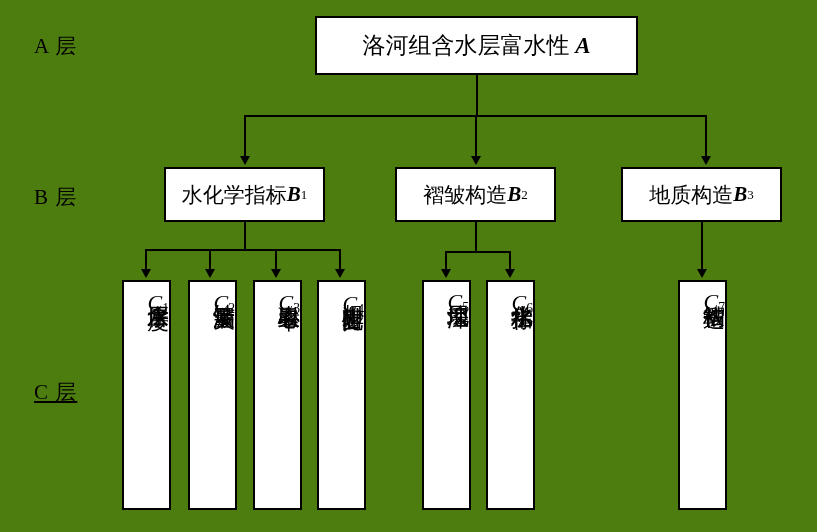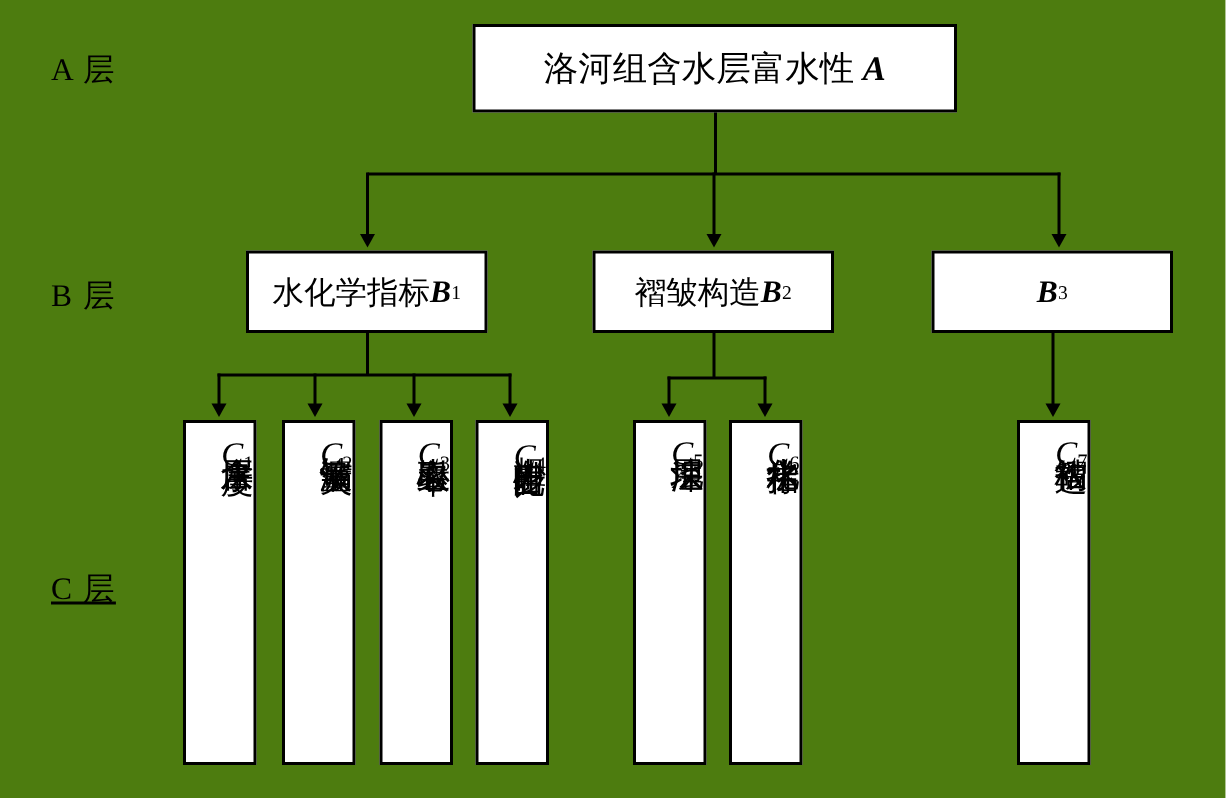--- a/index.html
+++ b/index.html
@@ -124,20 +124,21 @@
       <sub>1</sub>
   </div>
 
   <div class="node node-b" style="left:395px; top:167px; width:161px; height:55px;">
     <span>褶皱构造</span>
     <span class="ital">B</span>
       <sub>2</sub>
   </div>
 
   <div class="node node-b" style="left:621px; top:167px; width:161px; height:55px;">
+    <span>地质构造</span>
     <span class="ital">B</span>
       <sub>3</sub>
   </div>
 
   <div class="line-v" style="left:244px; top:222px; height:28px;"></div>
   <div class="line-h" style="left:145px; top:249px; width:196px;"></div>
 
   <div class="line-v" style="left:145px; top:249px; height:22px;"></div>
   <div class="arrow" style="left:141px; top:269px;"></div>
 

